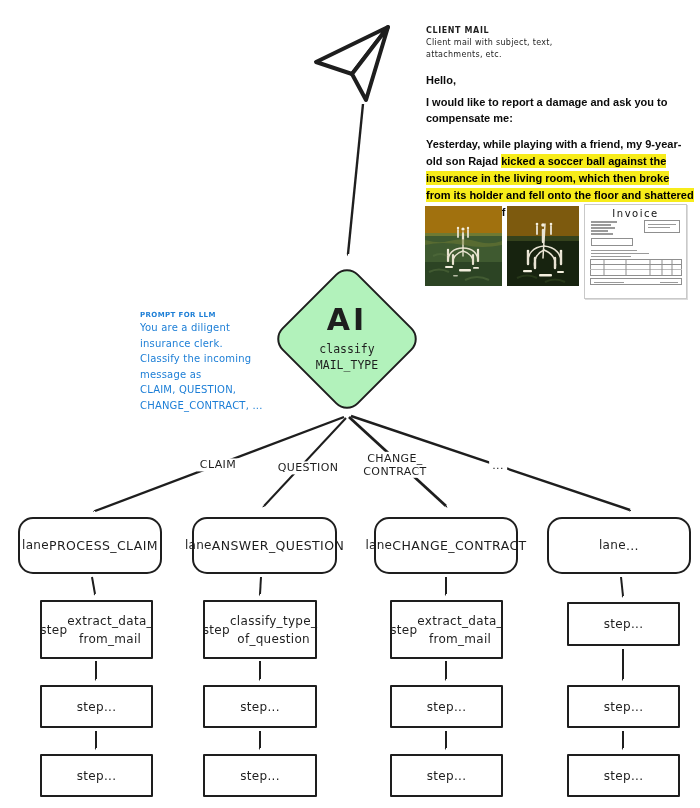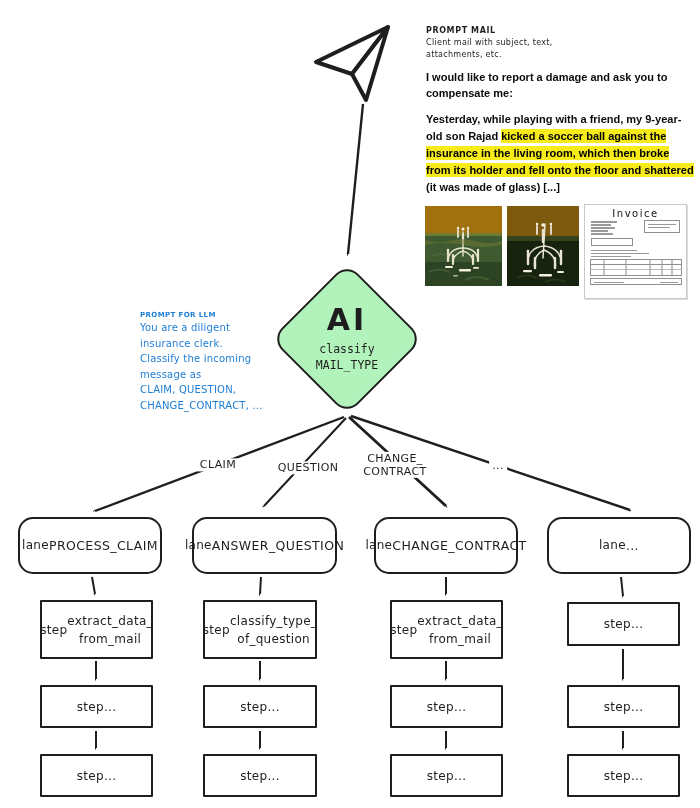--- a/index.html
+++ b/index.html
@@ -86,24 +86,25 @@
 
   .arrows{position:absolute;left:0;top:0;pointer-events:none;}
 </style>
 </head>
 <body>
 
 <div class="canvas">
 
 
   <div class="client-mail">
-    <div class="cm-heading">PROMPT MAIL</div>
+    <div class="cm-heading">CLIENT MAIL</div>
     <div class="cm-desc pre">Client mail with subject, text,
 attachments, etc.</div>
     <div class="cm-body">
+      <div class="cm-greeting">Hello,</div>
       <div class="cm-intro">I would like to report a damage and ask you to compensate me:</div>
       <p class="cm-par"><span>Yesterday, while playing with a friend, my 9-year-old son Rajad </span><mark>kicked a soccer ball against the insurance in the living room, which then broke from its holder and fell onto the floor and shattered</mark><span> (it was made of glass) [...]</span></p>
     </div>
   </div>
 
   <div class="photo photo1">
     <svg width="77" height="80" viewBox="0 0 77 80">
       <g stroke="#e8e3cf" stroke-width="1.4" fill="none" stroke-linecap="round">
         <line x1="38" y1="26" x2="38" y2="50"></line>
         <path d="M38,42 C28,42 23,48 23,55"></path>

